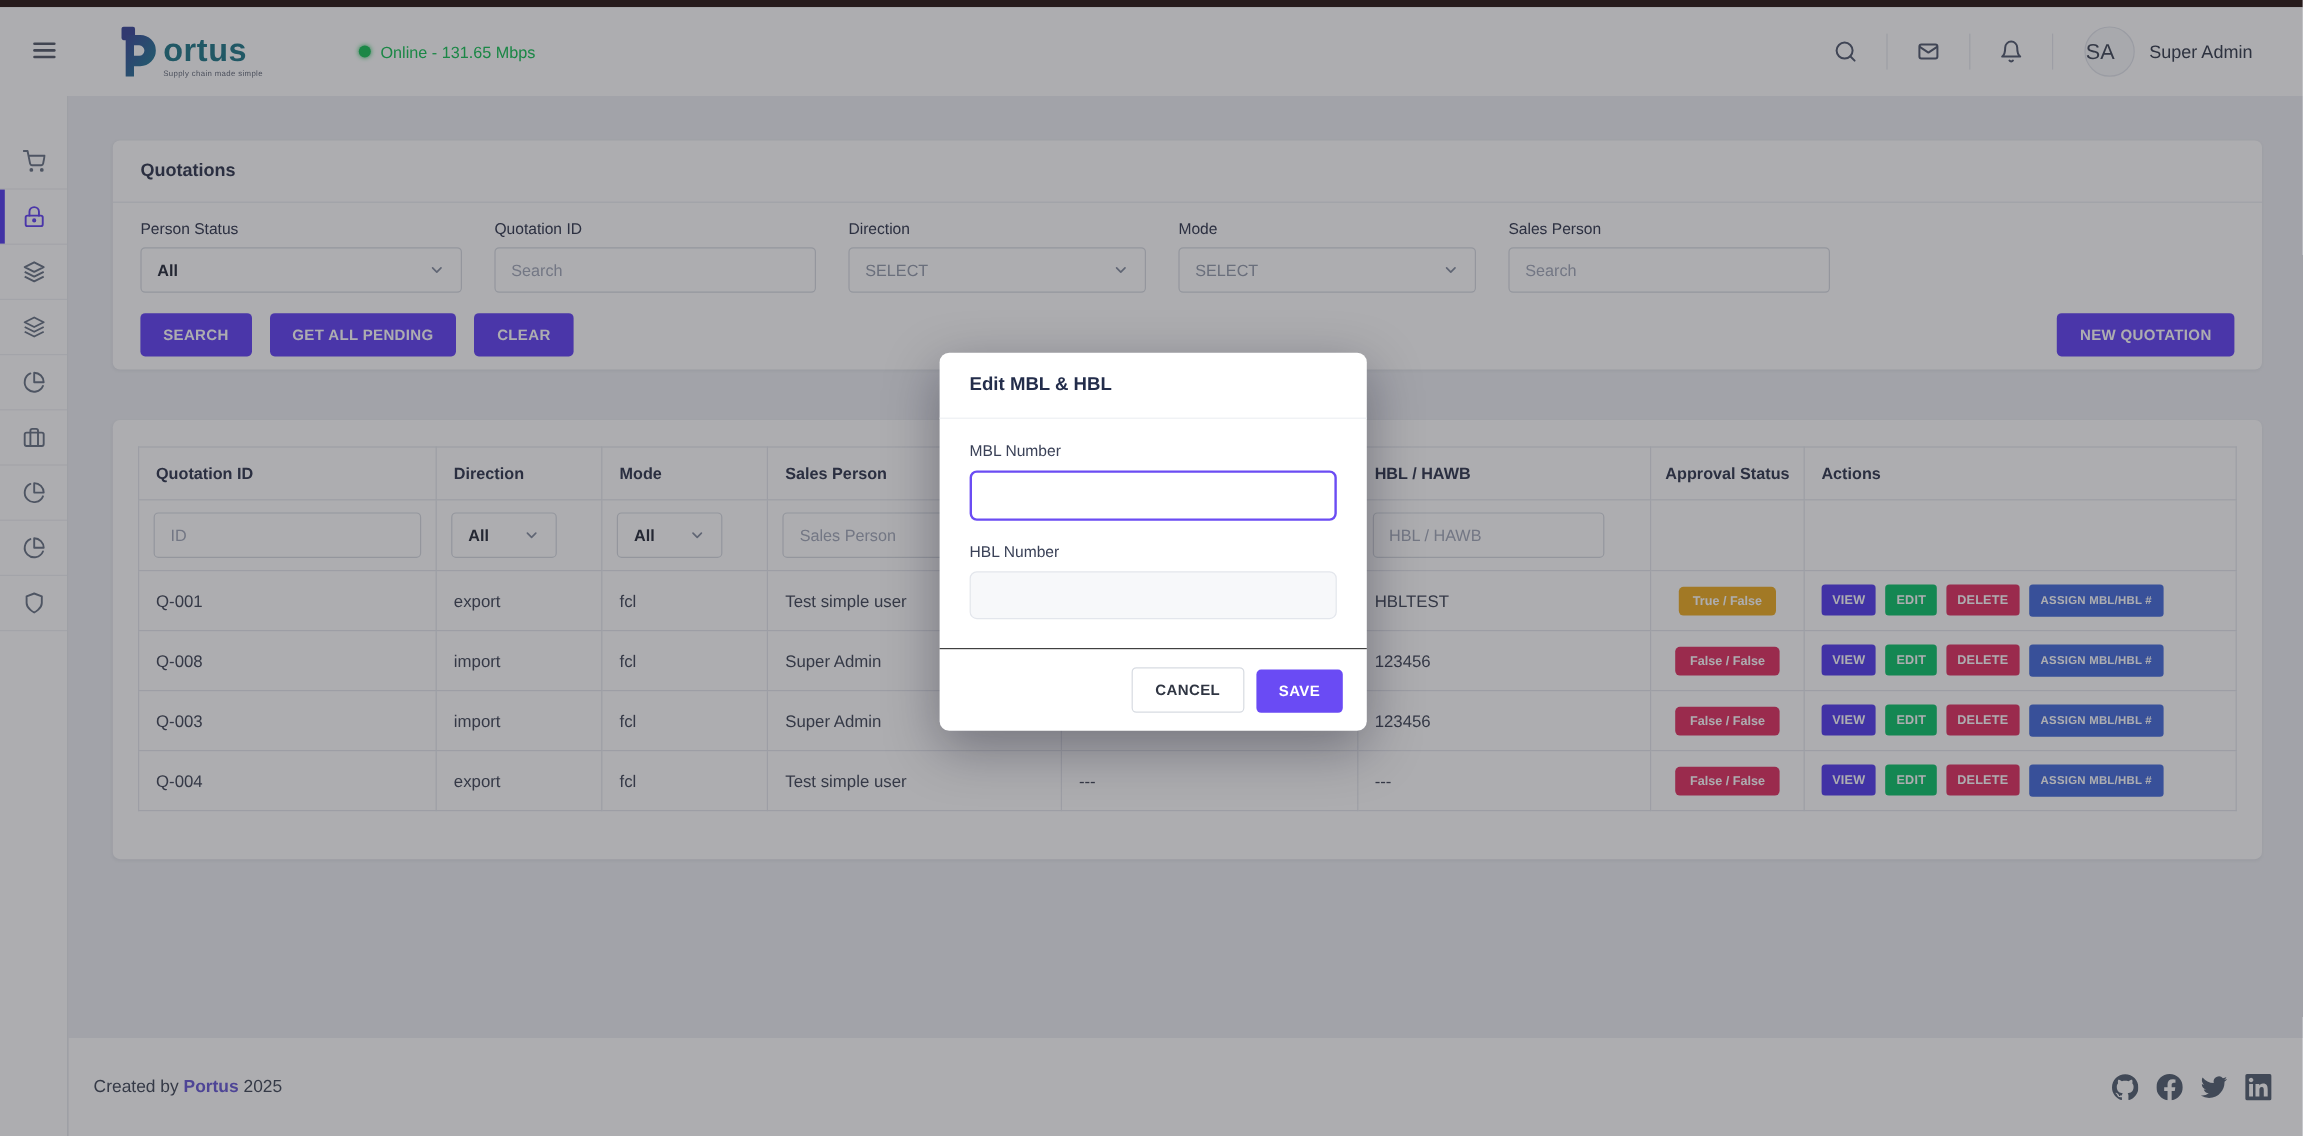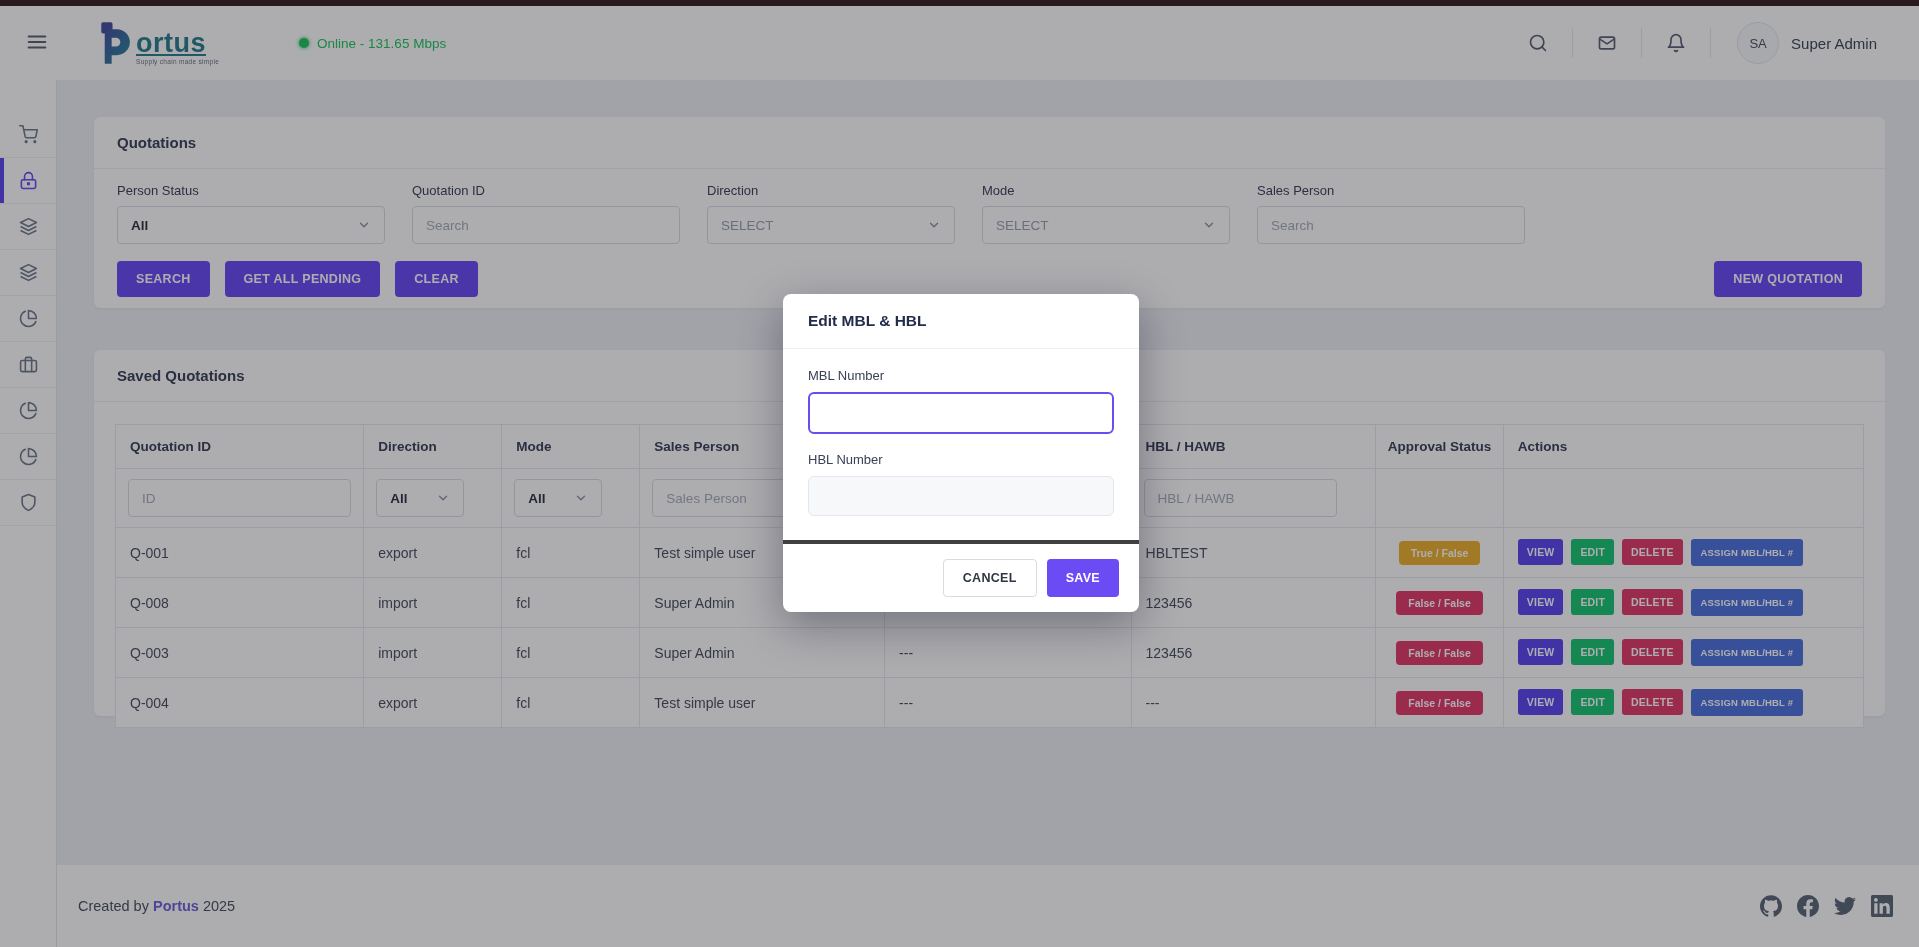--- a/index.html
+++ b/index.html
@@ -7,31 +7,31 @@
     font-family:"Liberation Sans",sans-serif;background:#eef0f4;}
   
   .topstrip{height:6px;background:#35221f;}
   header{position:absolute;top:6px;left:0;right:0;height:74px;background:#fff;
     display:flex;align-items:center;z-index:2;}
   .hamburger{background:none;border:none;margin-left:22px;color:#5b6270;cursor:pointer;padding:4px;}
   .hamburger svg{width:22px;height:22px;}
   .logo{display:flex;align-items:flex-end;margin-left:42px;cursor:pointer;}
   .logo svg{width:44px;height:52px;}
   .logo-txt{margin-left:-2px;margin-bottom:4px;}
-  .logo-word{font-size:27px;font-weight:bold;color:#2b7f8e;letter-spacing:.5px;line-height:20px;text-decoration:underline;}
+  .logo-word{font-size:27px;font-weight:bold;color:#2b7f8e;letter-spacing:.5px;line-height:20px;}
   .logo-tag{font-size:6.5px;color:#6b7280;margin-top:2px;letter-spacing:.3px;}
   .online{display:flex;align-items:center;margin-left:80px;color:#22c55e;font-size:13.5px;}
   .online .dot{width:10px;height:10px;border-radius:50%;background:#22c55e;margin-right:8px;
     box-shadow:0 0 4px #22c55e;}
   .hdr-right{margin-left:auto;display:flex;align-items:center;margin-right:42px;}
   .hicon{background:none;border:none;color:#5a6275;cursor:pointer;padding:0 24px;display:flex;align-items:center;}
   .hicon svg{width:20px;height:20px;}
   .vdiv{width:1px;height:30px;background:#e7e9ee;}
   .avatar{width:40px;height:40px;border-radius:50%;background:#f8f9fb;border:1px solid #e3e6ec;
-    display:flex;align-items:center;justify-content:center;font-size:13px;color:#4a5160;
+    display:flex;align-items:center;justify-content:flex-start;font-size:18px;color:#4a5160;
     margin-left:26px;cursor:pointer;}
   .uname{font-size:15px;color:#3f4656;margin-left:12px;}
   
   .sidebar{position:absolute;top:80px;left:0;bottom:0;width:57px;background:#fff;
     border-right:1px solid #e3e6ec;z-index:2;padding-top:32px;box-sizing:border-box;}
   .sb-item{position:relative;height:45px;display:flex;align-items:center;justify-content:center;
     color:#707a8a;cursor:pointer;border-bottom:1px solid #f0f1f4;}
   .sb-item svg{width:19px;height:19px;}
   .sb-item.active{color:#6a4bf4;}
   .sb-item.active::before{content:"";position:absolute;left:0;top:0;bottom:0;width:4px;background:#5b45ef;}
@@ -97,21 +97,21 @@
     border-radius:8px;box-shadow:0 14px 44px rgba(10,10,30,.35);box-sizing:border-box;}
   .modal-hd{padding:18px 25px;font-size:15.5px;font-weight:bold;color:#232d4b;
     border-bottom:1px solid #edeff3;}
   .modal-bd{padding:19px 25px 24px 25px;}
   .mlabel{font-size:13px;color:#3a4157;margin-bottom:9px;}
   .minput{width:100%;box-sizing:border-box;border-radius:6px;height:42px;padding:0 12px;
     font-size:14px;font-family:"Liberation Sans",sans-serif;color:#2f3542;}
   .minput.focused{border:2px solid #6b4cf3;background:#fff;outline:none;}
   .minput.plain{border:1px solid #e3e6ec;background:#f7f8fa;height:40px;}
   .mgap{height:18px;}
-  .modal-ft{border-top:4px solid #404040;padding:15px 20px;display:flex;justify-content:flex-end;gap:10px;}
+  .modal-ft{border-top:1px solid #404040;padding:15px 20px;display:flex;justify-content:flex-end;gap:10px;align-items:flex-end;}
   .btn-cancel{background:#fff;border:1px solid #d7dbe2;color:#2f3542;}
 </style>
 </head>
 <body>
 
 <div class="screen">
   <div class="topstrip"></div>
 
   <header>
     <button class="hamburger">
@@ -275,21 +275,20 @@
         <div class="btnrow">
           <button class="btn btn-primary">SEARCH</button>
           <button class="btn btn-primary">GET ALL PENDING</button>
           <button class="btn btn-primary">CLEAR</button>
           <button class="btn btn-primary btn-new">NEW QUOTATION</button>
         </div>
       </div>
     </section>
 
     <section class="panel panel2">
-      <div class="panel-title">Saved Quotations</div>
       <div class="panel2-body">
         <table>
           <colgroup>
             <col style="width:14.2%">
               <col style="width:7.9%">
               <col style="width:7.9%">
               <col style="width:14%">
             <col style="width:14.1%">
               <col style="width:14%">
               <col style="width:7.3%">

